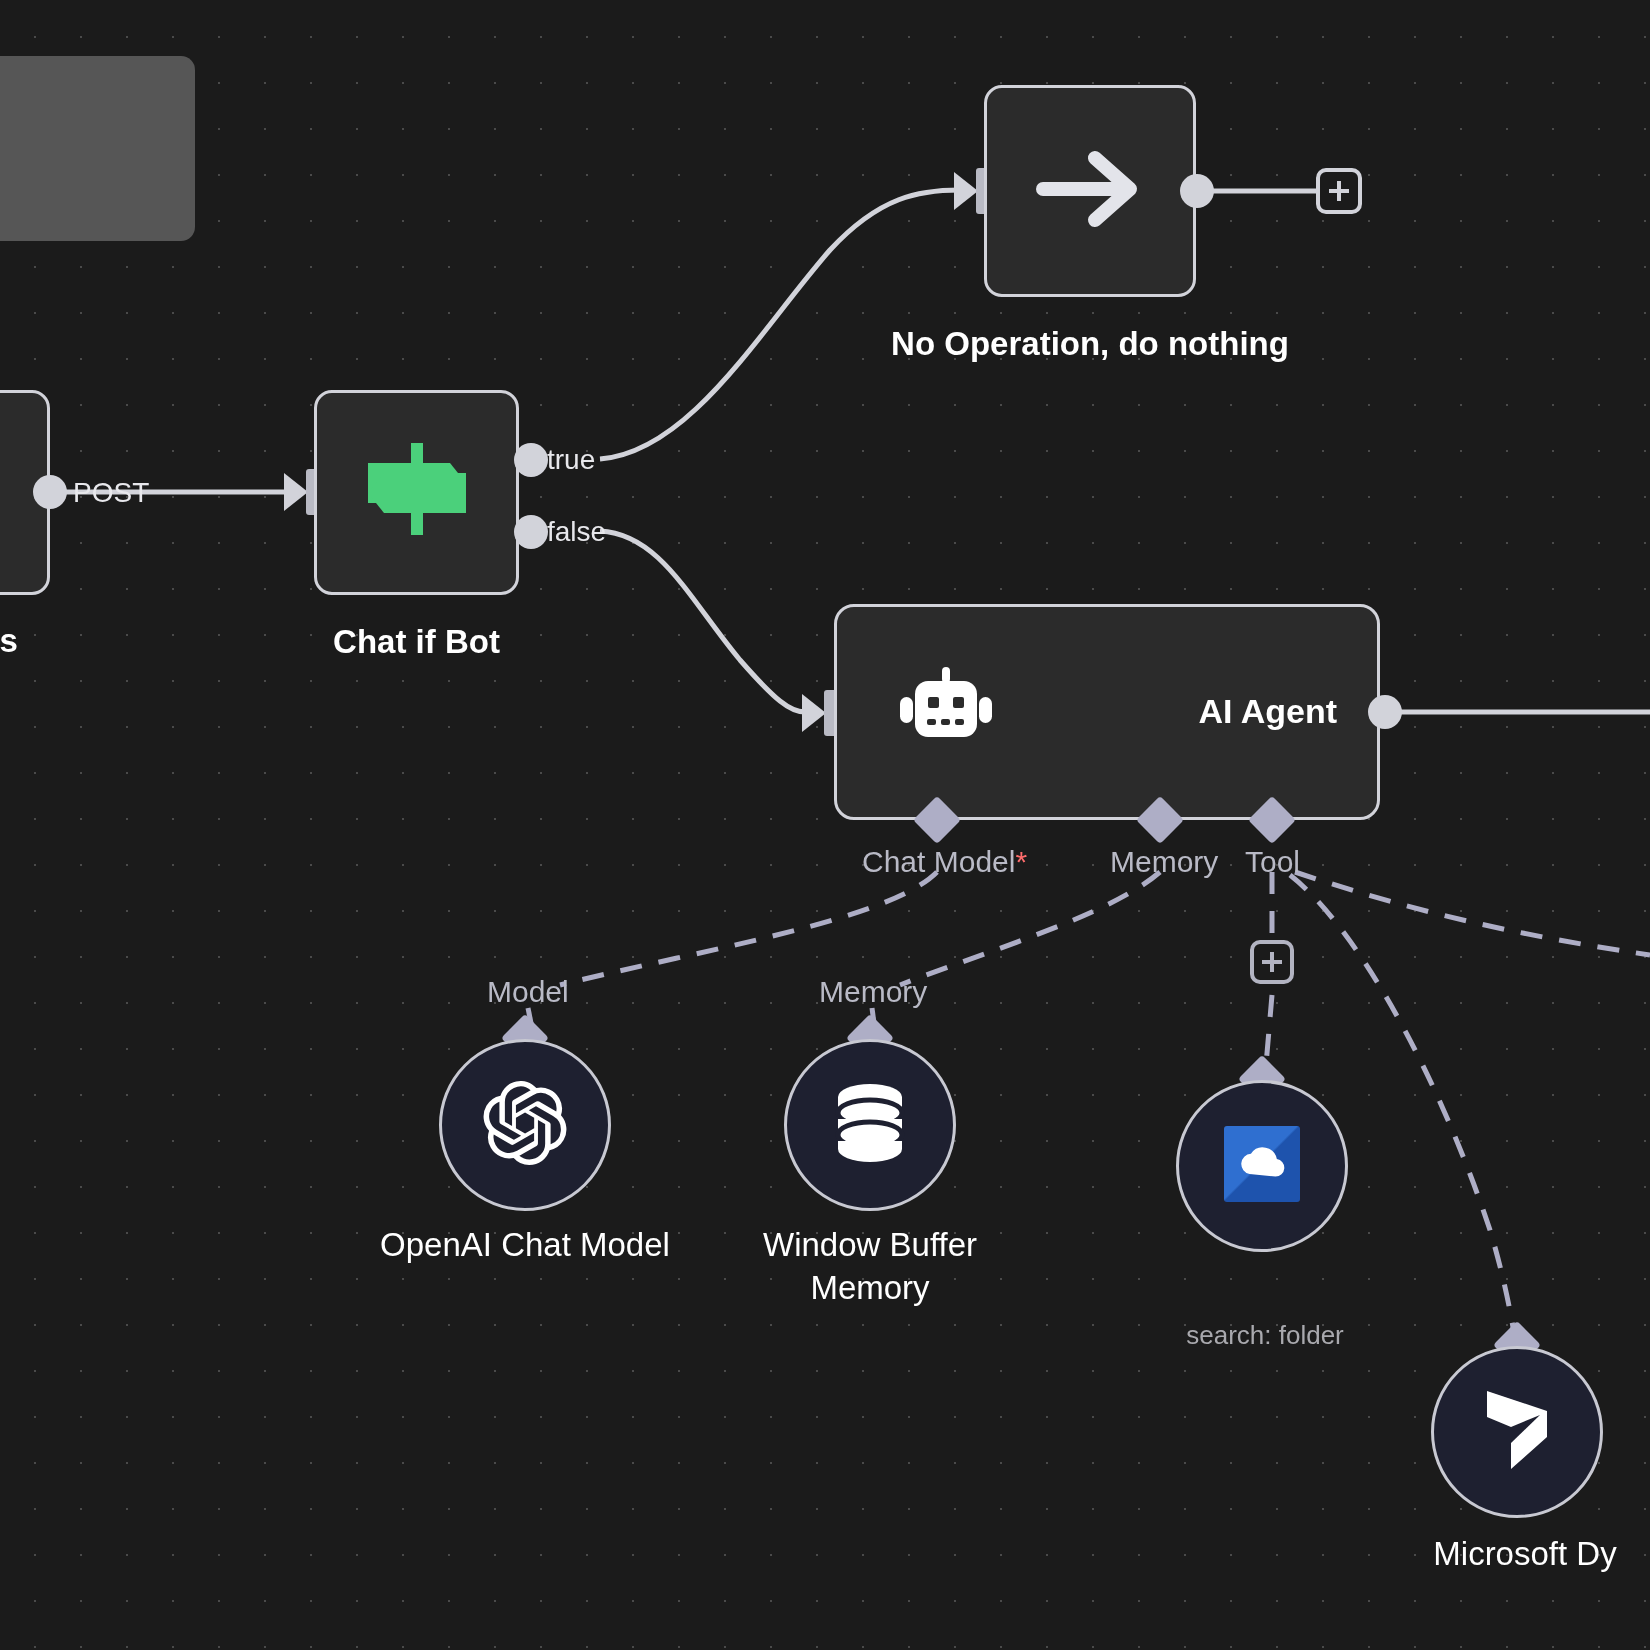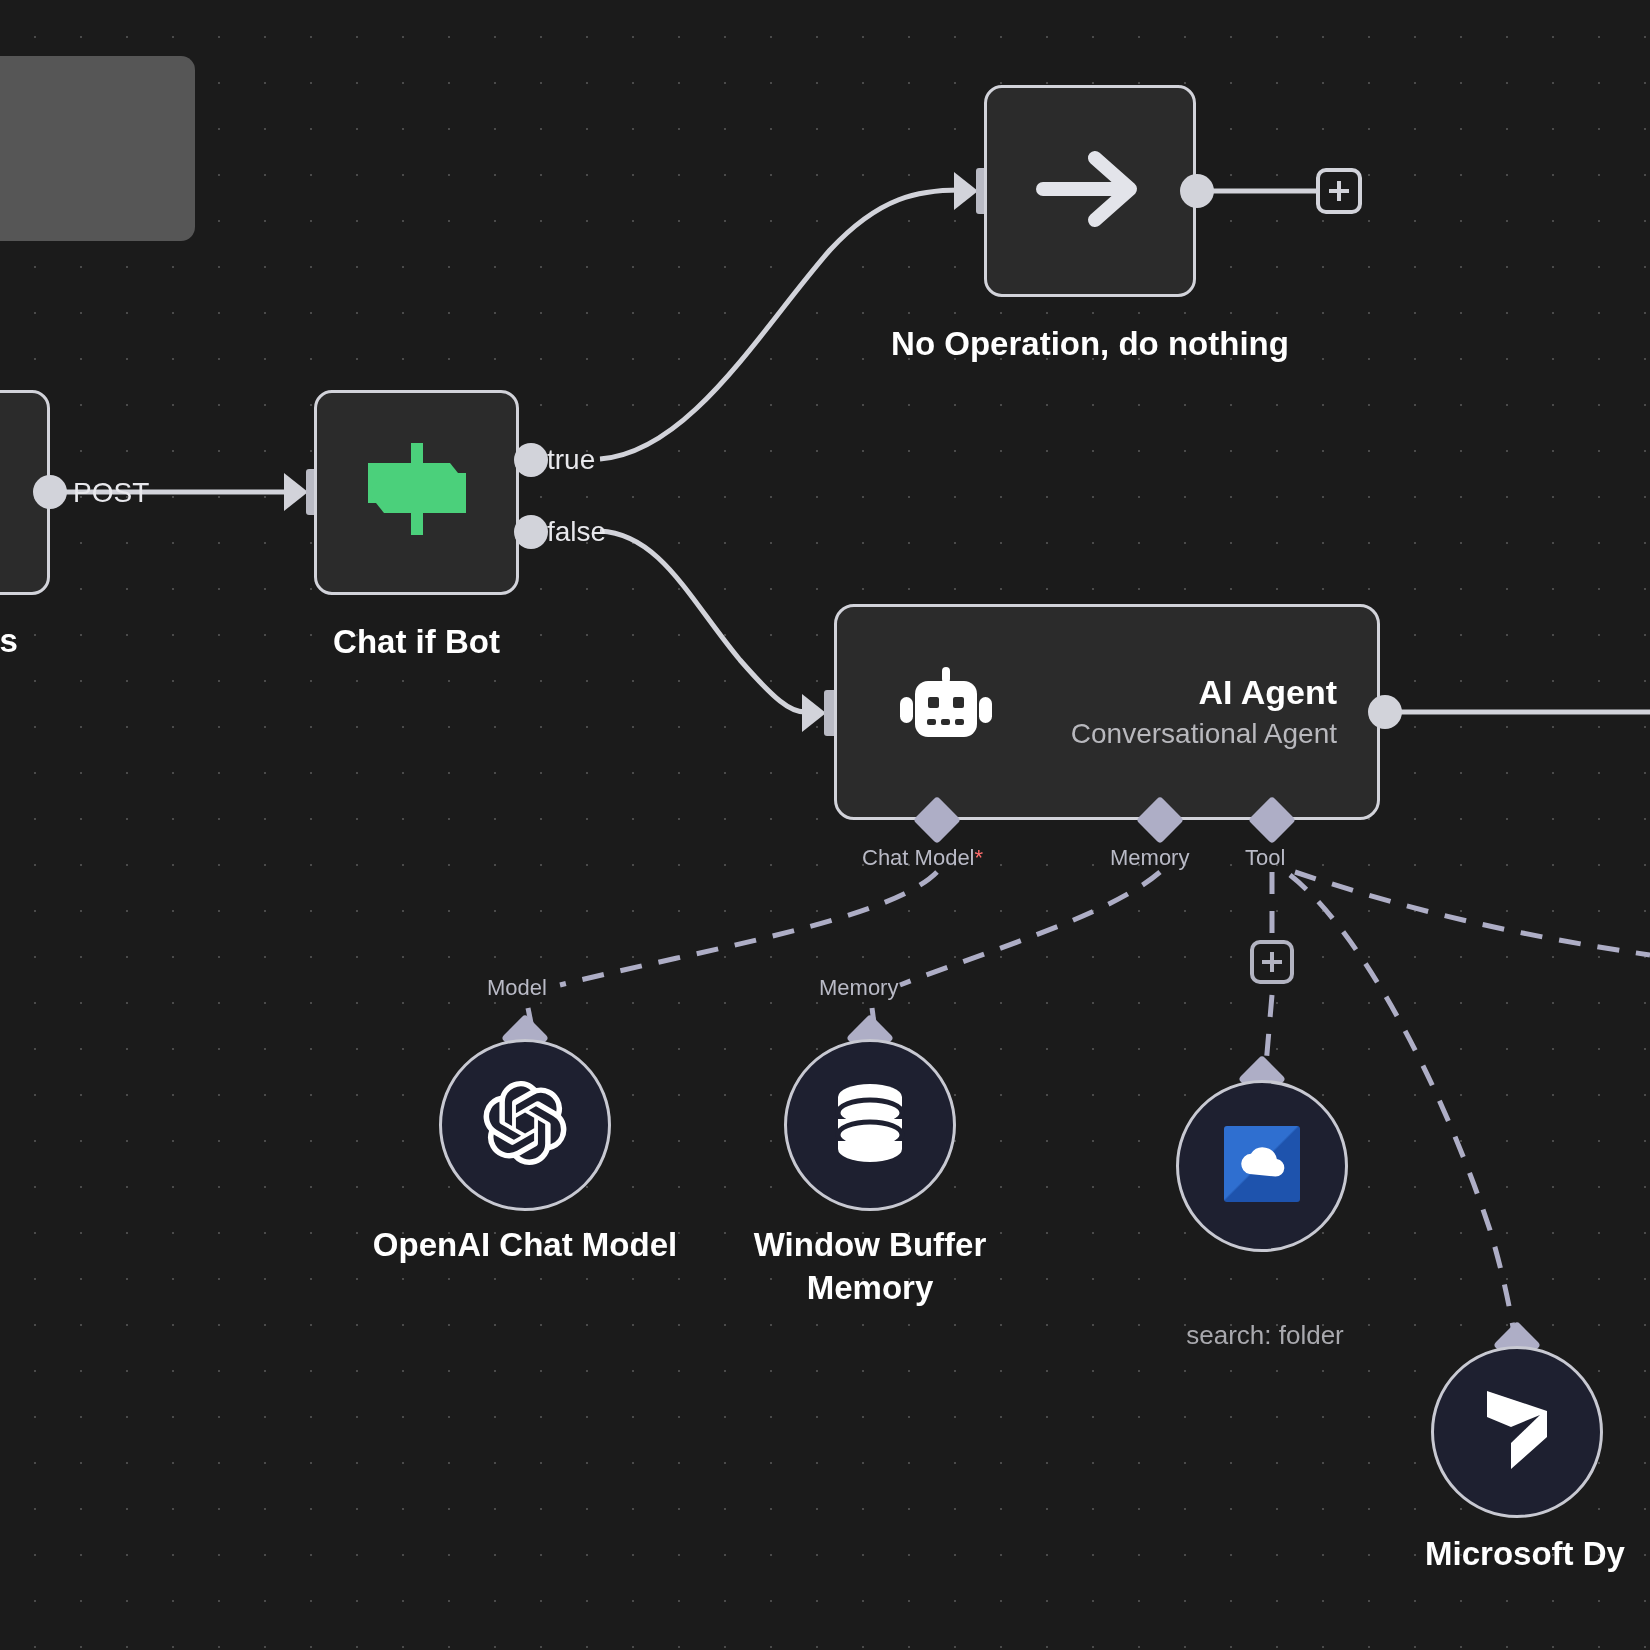--- a/index.html
+++ b/index.html
@@ -79,31 +79,31 @@
   .plus-btn.small::after{left:16px;top:8px;width:4px;height:20px;background:#b3b4c2;}
 
   
   .subnode{
     position:absolute;width:172px;height:172px;border-radius:50%;
     background:#1e2030;border:3px solid #c8c9d2;box-sizing:border-box;
     display:flex;align-items:center;justify-content:center;
   }
   .subnode-label{
     position:absolute;text-align:center;color:#fff;
-    font-size:33px;font-weight:700;line-height:1.3;
+    font-size:33px;font-weight:400;line-height:1.3;
   }
   .subnode-sub{
     position:absolute;text-align:center;color:#a9a9ae;font-size:26px;white-space:nowrap;
   }
   .diamond{
     position:absolute;width:34px;height:34px;background:#aeaec6;
     transform:rotate(45deg);border-radius:4px;
   }
   .conn-label{
-    position:absolute;color:#b9bac6;font-size:22px;white-space:nowrap;
+    position:absolute;color:#b9bac6;font-size:30px;white-space:nowrap;
   }
   .conn-label .req{color:#ff6d6d;}
 </style>
 </head>
 <body>
 
 <div id="canvas">
 
   <svg id="edges" viewBox="0 0 1650 1650" xmlns="http://www.w3.org/2000/svg">
 
@@ -184,21 +184,20 @@
         <rect x="82" y="30" width="13" height="26" rx="6.5" fill="#fff"></rect>
         <rect x="31" y="30" width="11" height="11" rx="2" fill="#2b2b2b"></rect>
         <rect x="56" y="30" width="11" height="11" rx="2" fill="#2b2b2b"></rect>
         <rect x="30" y="52" width="9" height="6" rx="2" fill="#2b2b2b"></rect>
         <rect x="44" y="52" width="9" height="6" rx="2" fill="#2b2b2b"></rect>
         <rect x="58" y="52" width="9" height="6" rx="2" fill="#2b2b2b"></rect>
       </svg>
     </span>
     <span class="agent-texts">
       <span class="agent-title" style="display:block;">AI Agent</span>
-      <span class="agent-sub" style="display:block;">Conversational Agent</span>
     </span>
   </div>
   <div class="dot-out" style="left:1368px;top:695px;"></div>
 
   <div class="diamond" style="left:920px;top:803px;"></div>
   <div class="diamond" style="left:1143px;top:803px;"></div>
   <div class="diamond" style="left:1255px;top:803px;"></div>
 
   <div class="conn-label" style="left:862px;top:845px;">
     <span>Chat Model</span><span class="req">*</span>

